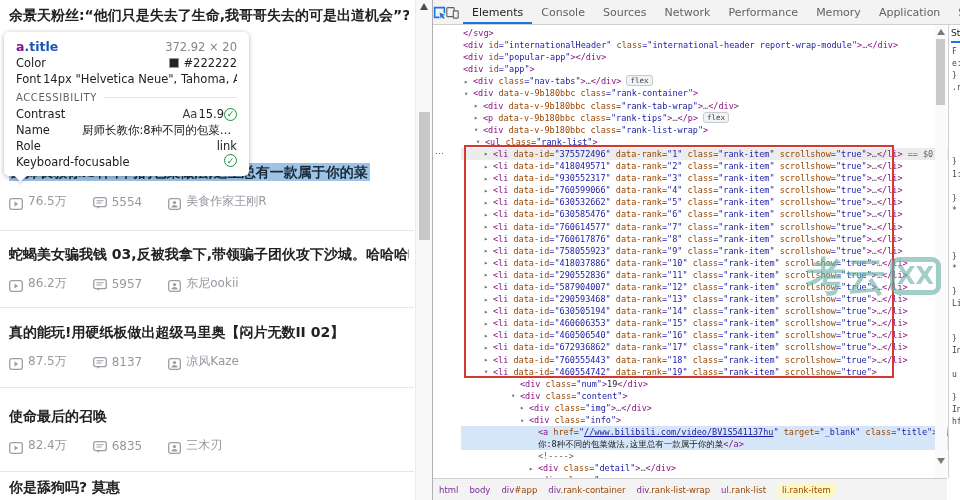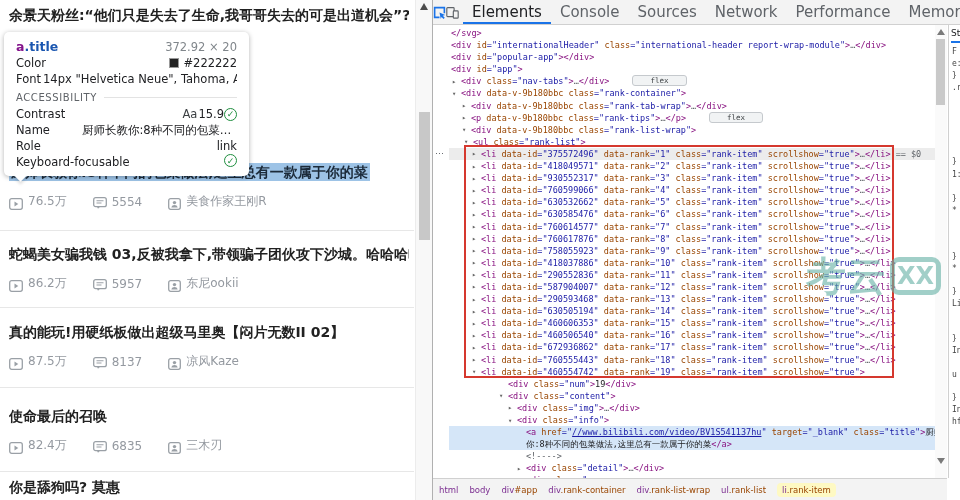--- a/index.html
+++ b/index.html
@@ -35,33 +35,33 @@
   #tooltip .aa{color:#3c4043;margin-right:1px}
   #tooltip .val-r{display:flex;align-items:center;}
   #tooltip .trunc{max-width:155px;overflow:hidden;text-overflow:ellipsis;white-space:nowrap}
   #tooltip .notch{position:absolute;left:12px;bottom:-4px;width:9px;height:9px;background:#fff;transform:rotate(45deg);box-shadow:2px 2px 3px rgba(0,0,0,.12)}
   
   #devtools{position:absolute;left:432px;top:0;width:528px;height:500px;background:#fff;border-left:1px solid #b0b0b0}
   #dtbar{position:absolute;left:0;top:0;right:0;height:25px;background:#f3f3f3;border-bottom:1px solid #d0d0d0;
     display:flex;align-items:stretch}
   .dticon{width:26px;display:flex;align-items:center;justify-content:center}
   .dtsep{width:1px;background:#d0d0d0;margin:4px 2px}
-  .tab{display:flex;align-items:center;padding:7px 9px;font-size:15px;color:#5f6368;white-space:nowrap}
+  .tab{display:flex;align-items:center;padding:7px 9px;font-size:11px;color:#5f6368;white-space:nowrap}
   .tab.active{color:#202124;box-shadow:inset 0 -2px 0 #1a73e8}
   
-  #tree{position:absolute;left:0;top:25px;width:514px;height:453px;overflow:hidden;padding-top:2px}
+  #tree{position:absolute;left:12px;top:25px;width:514px;height:453px;overflow:hidden;padding-top:2px}
   .trow{height:12.1px;line-height:12.1px;white-space:pre;font-family:"DejaVu Sans Mono",monospace;
     font-size:8.5px;margin-left:16px;overflow:hidden}
   .lv0{padding-left:2px}.lv1{padding-left:12px}.lv2{padding-left:22px}.lv3{padding-left:24px}
   .lv4{padding-left:32px}.lv6{padding-left:59px}.lv7{padding-left:68px}.lv8{padding-left:77px}
   .sel{background:#ececec}.hov{background:#d5e6f8}
   .ar{display:inline-block;width:9px;margin-left:-9px;color:#696969;font-size:7px;vertical-align:.5px}
   .sg-t{color:#881280}.sg-a{color:#994500}.sg-v{color:#1a1aa6}.sg-g{color:#5f6368}
   .sg-x{color:#202124}.sg-l{color:#1a1aa6;text-decoration:underline}
-  .badge{display:inline-block;margin-left:23px;padding:0 17px;border:1px solid #c5c9cd;border-radius:3px;
+  .badge{display:inline-block;margin-left:5px;padding:0 3px;border:1px solid #c5c9cd;border-radius:3px;
     background:#f1f3f4;color:#3c4043;font-size:7.5px;line-height:9px;vertical-align:1px}
   #gutter-ellipsis{position:absolute;left:2px;top:146px;color:#5f6368;font-size:9px;z-index:3}
   #redbox{position:absolute;left:31px;top:145px;width:430px;height:233px;border:2px solid #d5382e;z-index:5}
   
   #dtsb{position:absolute;left:502px;top:25px;width:12px;height:453px;background:#fafafa;z-index:6}
   #dtsb .a{position:absolute;left:2px;width:0;height:0;border-left:4px solid transparent;border-right:4px solid transparent}
   #dtsb .au{top:4px;border-bottom:6px solid #7a7a7a}
   #dtsb .ad{bottom:14px;border-top:6px solid #7a7a7a}
   #dtsb .thumb{position:absolute;left:1px;top:14px;width:9px;height:66px;background:#c9c9c9}
   

